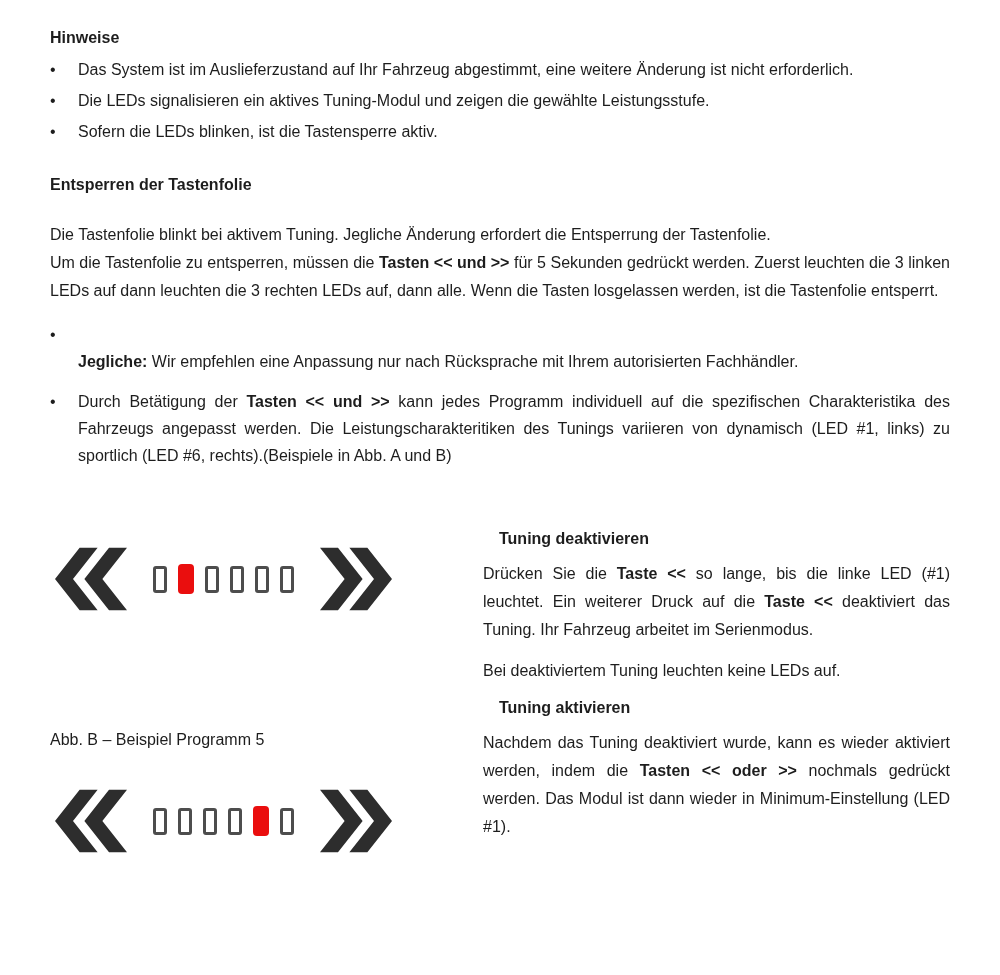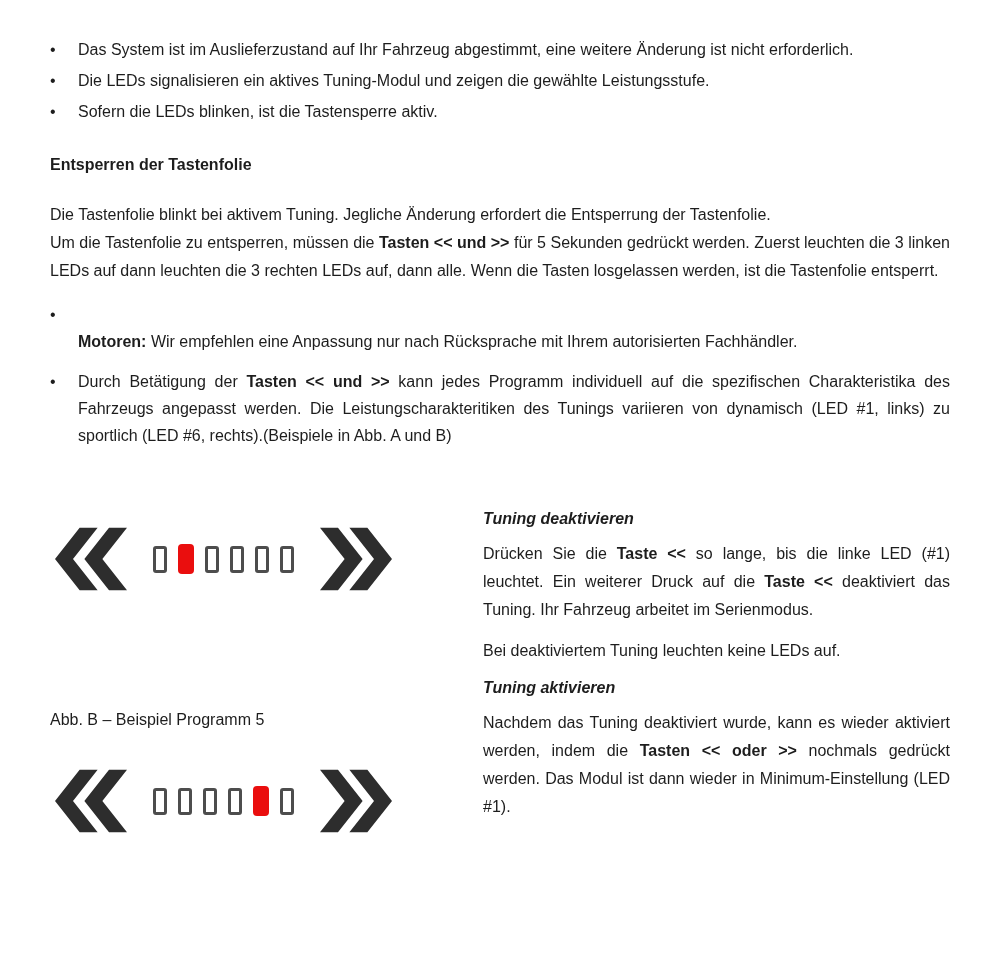--- a/index.html
+++ b/index.html
@@ -41,32 +41,33 @@
   .led {
     box-sizing:border-box; width:14px; height:27px;
     border:3px solid #4d4d4d; border-radius:3px; background:#ffffff;
   }
   .led.on {
     width:16px; height:30px; border:none; border-radius:4px;
     background:#ea0e0e;
   }
 
   .col-right { position:absolute; left:433px; top:46px; width:467px; }
-  .col-right .heading { margin:0 0 11px 0;font-style:italic; }
+  .col-right .heading { margin:0 0 11px 16px; }
   .col-right .rpara { line-height:28px; text-align:justify; margin:0 0 13px 0; }
   .col-right .heading.second { margin-top:7px; }
 
   b { font-weight:bold; }
 </style>
 </head>
 <body>
 
 <div class="page">
 
   <div class="sec-hinweise">
+    <h2 class="heading">Hinweise</h2>
     <div class="bullets">
       <div class="bullet-item">
         <span class="bullet-marker">•</span>
         <div class="bullet-text"><span>Das System ist im Auslieferzustand auf Ihr Fahrzeug abgestimmt, eine weitere Änderung ist nicht erforderlich.</span></div>
       </div>
       <div class="bullet-item">
         <span class="bullet-marker">•</span>
         <div class="bullet-text"><span>Die LEDs signalisieren ein aktives Tuning-Modul und zeigen die gewählte Leistungsstufe.</span></div>
       </div>
       <div class="bullet-item">
@@ -78,21 +79,21 @@
 
   <div class="sec-entsperren">
     <h2 class="heading">Entsperren der Tastenfolie</h2>
     <p class="para"><span>Die Tastenfolie blinkt bei aktivem Tuning. Jegliche Änderung erfordert die Entsperrung der Tastenfolie.</span><br><span>Um die Tastenfolie zu entsperren, müssen die </span><b>Tasten &lt;&lt; und &gt;&gt;</b><span> für 5 Sekunden gedrückt werden. Zuerst leuchten die 3 linken LEDs auf dann leuchten die 3 rechten LEDs auf, dann alle. Wenn die Tasten losgelassen werden, ist die Tastenfolie entsperrt.</span></p>
   </div>
 
   <div class="sec-anpassung">
     <div class="bullets">
       <div class="bullet-item">
         <span class="bullet-marker">•</span>
-        <div class="bullet-text"><br><b>Motoren:</b><span> Wir empfehlen eine Anpassung nur nach Rücksprache mit Ihrem autorisierten Fachhändler.</span></div>
+        <div class="bullet-text"><br><b>Jegliche:</b><span> Wir empfehlen eine Anpassung nur nach Rücksprache mit Ihrem autorisierten Fachhändler.</span></div>
       </div>
       <div class="bullet-item">
         <span class="bullet-marker">•</span>
         <div class="bullet-text"><span>Durch Betätigung der </span><b>Tasten &lt;&lt; und &gt;&gt;</b><span> kann jedes Programm individuell auf die spezifischen Charakteristika des Fahrzeugs angepasst werden. Die Leistungscharakteritiken des Tunings variieren von dynamisch (LED #1, links) zu sportlich (LED #6, rechts).(Beispiele in Abb. A und B)</span></div>
       </div>
     </div>
   </div>
 
   <div class="columns">
 

